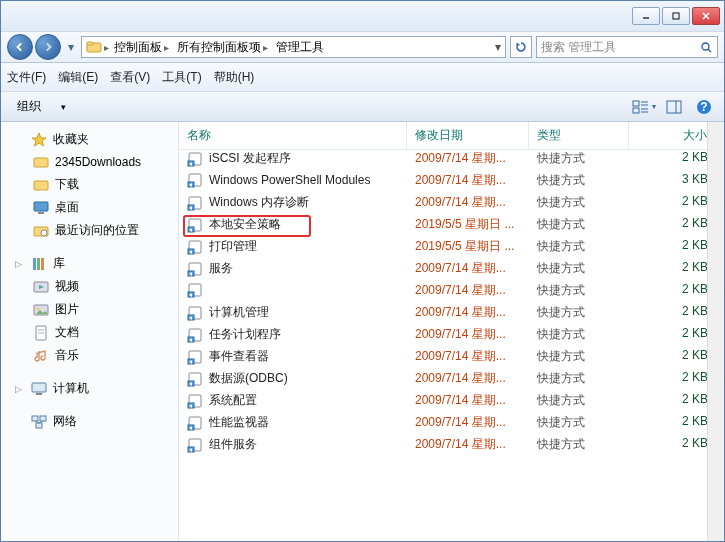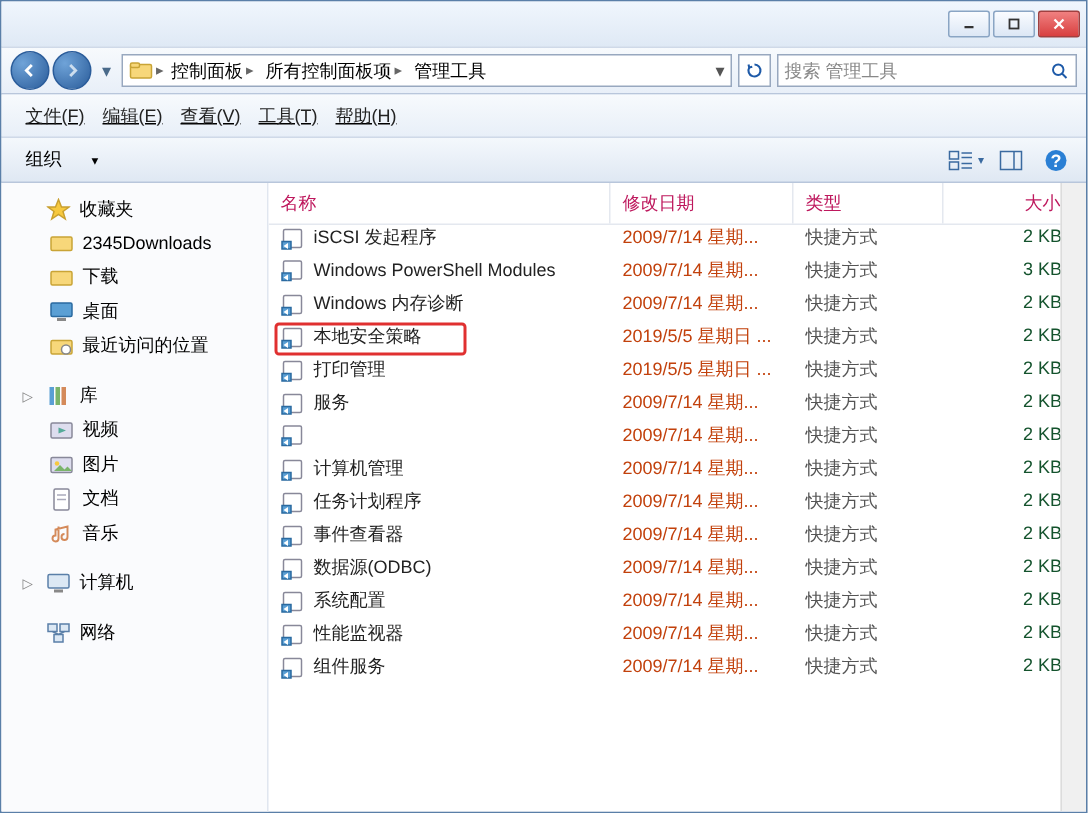--- a/index.html
+++ b/index.html
@@ -10,37 +10,37 @@
 .title-btn.close { background: linear-gradient(to bottom, #f08080, #d84040); border-color: #a04040; color: #fff; }
 .title-btn svg { width: 10px; height: 10px; }
 .navbar { height: 32px; background: linear-gradient(to bottom, #f7fafd, #e8eff8); border-top: 1px solid #cfd9e8; border-bottom: 1px solid #b8c6db; display: flex; align-items: center; padding: 0 6px; gap: 4px; }
 .nav-arrows { display: flex; gap: 2px; }
 .nav-arrow { width: 26px; height: 26px; border-radius: 50%; background: radial-gradient(circle at 30% 30%, #6fa3d8, #2a5c9a); display: flex; align-items: center; justify-content: center; color: #fff; border: 1px solid #2a5c9a; }
 .nav-dd { width: 12px; display: flex; align-items: center; justify-content: center; color: #4a6a8a; }
 .addrbar { flex: 1; height: 22px; background: #fff; border: 1px solid #98a8bf; display: flex; align-items: center; padding: 0 4px; gap: 2px; }
 .crumb { display: flex; align-items: center; gap: 2px; padding: 1px 3px; }
 .crumb-sep { color: #666; font-size: 10px; }
 .refresh-btn { width: 22px; height: 22px; border: 1px solid #98a8bf; background: #fff; display: flex; align-items: center; justify-content: center; color: #1e5aa8; }
-.searchbox { width: 200px; height: 22px; background: #fff; border: 1px solid #98a8bf; display: flex; align-items: center; padding: 0 4px; color: #888; gap: 4px; }
-.menubar { height: 29px; background: linear-gradient(to bottom, #f7fafd, #e8eff8); display: flex; align-items: center; padding: 0 16px; gap: 12px; border-bottom: 1px solid #cfd9e8; text-decoration: underline; }
+.searchbox { width: 182px; height: 22px; background: #fff; border: 1px solid #98a8bf; display: flex; align-items: center; padding: 0 4px; color: #888; gap: 4px; }
+.menubar { height: 29px; background: linear-gradient(to bottom, #f7fafd, #e8eff8); display: flex; align-items: center; padding: 0 6px; gap: 12px; border-bottom: 1px solid #cfd9e8; }
 .menu-item { color: #222; }
 .toolbar { height: 30px; background: linear-gradient(to bottom, #f4f8fc, #dfe8f3); display: flex; align-items: center; padding: 0 8px; border-bottom: 1px solid #b8c6db; }
 .tool-btn { padding: 2px 8px; display: flex; align-items: center; gap: 20px; }
 .tool-right { margin-left: auto; display: flex; gap: 6px; align-items: center; }
 .tool-icon { width: 24px; height: 22px; display: flex; align-items: center; justify-content: center; color: #3a6aa0; }
 .content { flex: 1; display: flex; overflow: hidden; background: #fff; }
 .sidebar { width: 178px; background: #fafbfd; border-right: 1px solid #e0e6ef; overflow-y: auto; padding: 6px 0; }
 .sb-group { margin-bottom: 10px; }
 .sb-head { display: flex; align-items: center; gap: 6px; padding: 3px 8px 3px 14px; }
 .sb-head svg, .sb-item svg { width: 16px; height: 16px; flex-shrink: 0; }
 .sb-item { display: flex; align-items: center; gap: 6px; padding: 3px 8px 3px 32px; }
 .sb-tri { width: 10px; color: #888; font-size: 9px; }
 .filelist { flex: 1; overflow: auto; position: relative; }
 .fl-header { display: flex; border-bottom: 1px solid #e4e8ef; background: #fff; position: sticky; top: 0; }
-.fl-col { padding: 5px 8px; border-right: 1px solid #e4e8ef; color: #be185d; }
+.fl-col { padding: 5px 8px; border-right: 1px solid #e4e8ef; color: #0f766e; }
 .col-name { width: 228px; }
 .col-date { width: 122px; }
 .col-type { width: 100px; }
 .col-size { flex: 1; text-align: right; padding-right: 16px; }
 .fl-row { display: flex; align-items: flex-start; height: 22px; }
 .fl-cell { padding: 0 8px; overflow: hidden; white-space: nowrap; text-overflow: ellipsis; color: #222; }
 .fl-cell.name { width: 228px; display: flex; align-items: center; gap: 6px; }
 .fl-cell.date { width: 122px; color: #c2410c; }
 .fl-cell.type { width: 100px; color: #555; }
 .fl-cell.size { flex: 1; text-align: right; padding-right: 16px; color: #14532d; }

